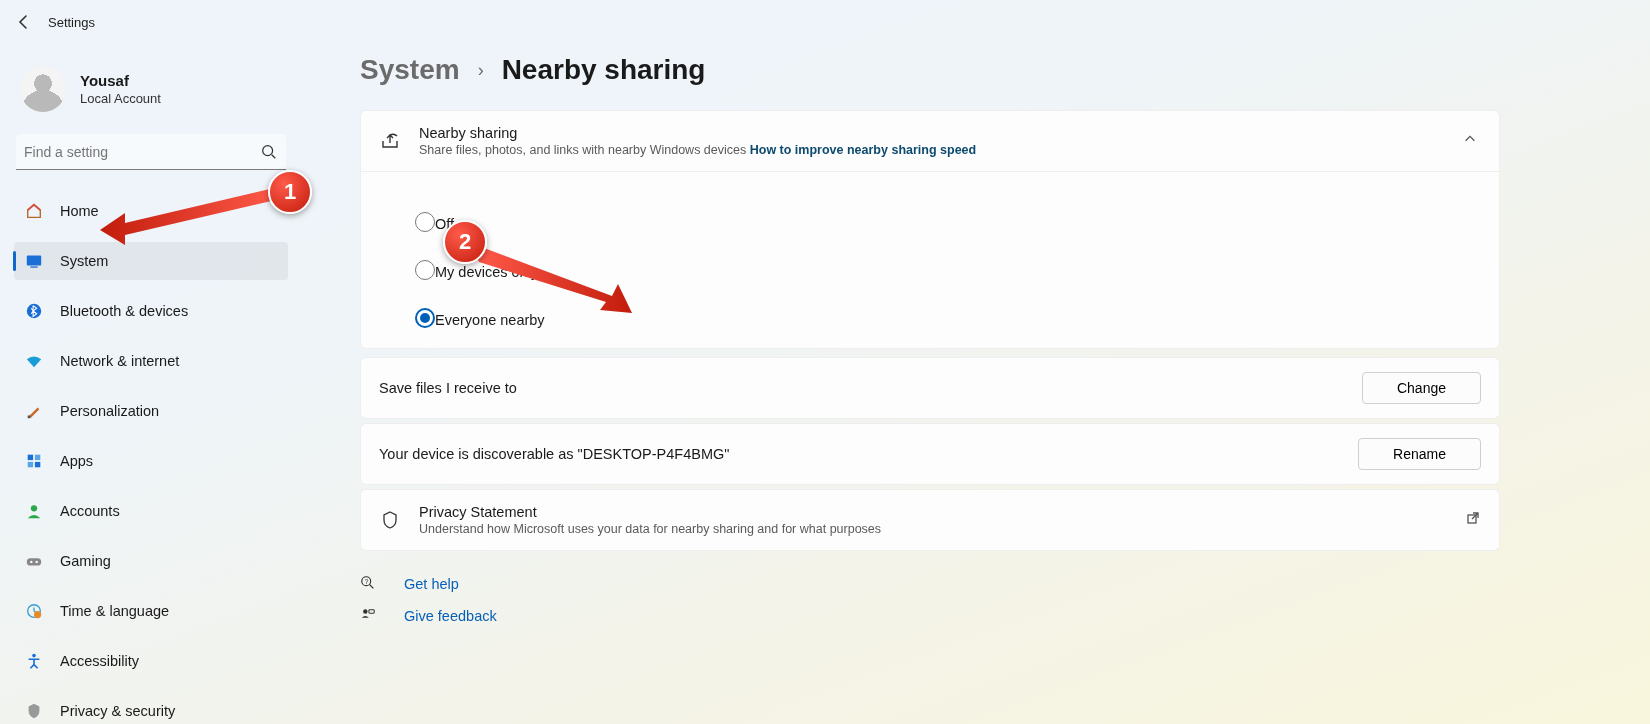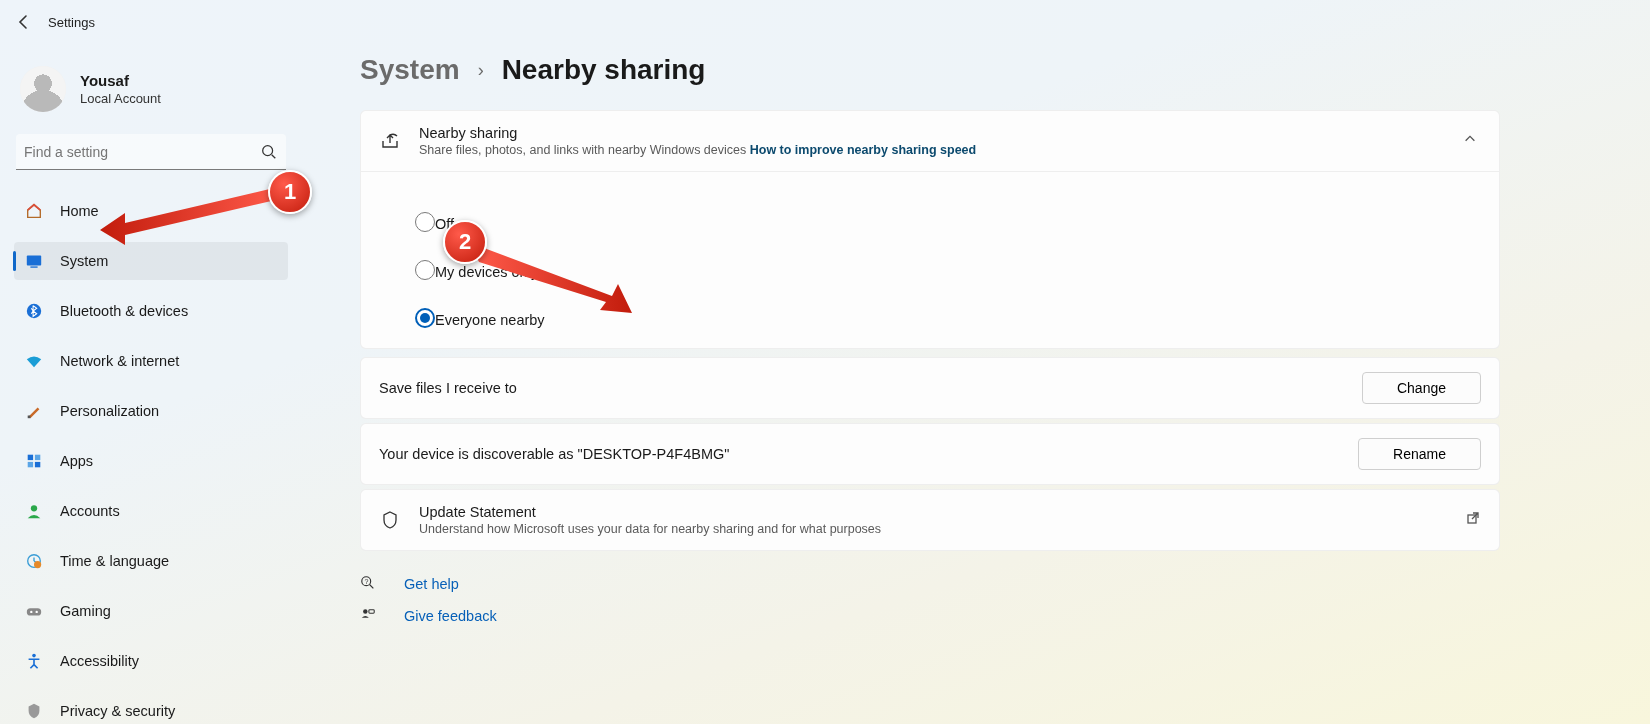--- a/index.html
+++ b/index.html
@@ -240,36 +240,36 @@
             <svg viewBox="0 0 20 20" width="18" height="18">
               <circle cx="10" cy="7" r="3.5" fill="#2aa84a"></circle>
               <path d="M3 18 Q10 11 17 18 Z" fill="#2aa84a"></path>
             </svg>
           </span>
         <span>Accounts</span>
       </div>
       <div class="nav-item">
         <span class="nav-icon">
             <svg viewBox="0 0 20 20" width="18" height="18">
+              <rect x="2" y="7" width="16" height="8" rx="4" fill="#888"></rect>
+              <circle cx="7" cy="11" r="1.3" fill="#fff"></circle>
+              <circle cx="13" cy="11" r="1.3" fill="#fff"></circle>
+            </svg>
+          </span>
+        <span>Gaming</span>
+      </div>
+      <div class="nav-item">
+        <span class="nav-icon">
+            <svg viewBox="0 0 20 20" width="18" height="18">
               <circle cx="10" cy="10" r="7" fill="none" stroke="#3a9dd6" stroke-width="1.5"></circle>
               <path d="M10 10 L10 6 M10 10 L13 12" stroke="#3a9dd6" stroke-width="1.5"></path>
               <circle cx="14" cy="14" r="4" fill="#e68a2a"></circle>
             </svg>
           </span>
         <span>Time &amp; language</span>
-      </div>
-      <div class="nav-item">
-        <span class="nav-icon">
-            <svg viewBox="0 0 20 20" width="18" height="18">
-              <rect x="2" y="7" width="16" height="8" rx="4" fill="#888"></rect>
-              <circle cx="7" cy="11" r="1.3" fill="#fff"></circle>
-              <circle cx="13" cy="11" r="1.3" fill="#fff"></circle>
-            </svg>
-          </span>
-        <span>Gaming</span>
       </div>
       <div class="nav-item">
         <span class="nav-icon">
             <svg viewBox="0 0 20 20" width="18" height="18">
               <circle cx="10" cy="4" r="2" fill="#1a6fd6"></circle>
               <path d="M4 8 L16 8 M10 8 L10 14 M10 14 L6 18 M10 14 L14 18" stroke="#1a6fd6" stroke-width="1.8"></path>
             </svg>
           </span>
         <span>Accessibility</span>
       </div>
@@ -355,21 +355,21 @@
       <button class="btn">Rename</button>
     </div>
 
     <div class="row">
       <div class="card-icon" style="margin-right:18px;">
         <svg viewBox="0 0 20 20" width="20" height="20">
             <path d="M10 2 L16 5 V10 Q16 16 10 18 Q4 16 4 10 V5 Z" fill="none" stroke="#333" stroke-width="1.3"></path>
           </svg>
       </div>
       <div class="row-body">
-        <div class="row-title">Update Statement</div>
+        <div class="row-title">Privacy Statement</div>
         <div class="row-sub">Understand how Microsoft uses your data for nearby sharing and for what purposes</div>
       </div>
       <div class="ext-icon">
         <svg viewBox="0 0 16 16" width="16" height="16">
             <rect x="3" y="5" width="8" height="8" stroke="#555" stroke-width="1.3" fill="none"></rect>
             <path d="M8 3 H13 V8 M13 3 L7 9" stroke="#555" stroke-width="1.3" fill="none"></path>
           </svg>
       </div>
     </div>
 

